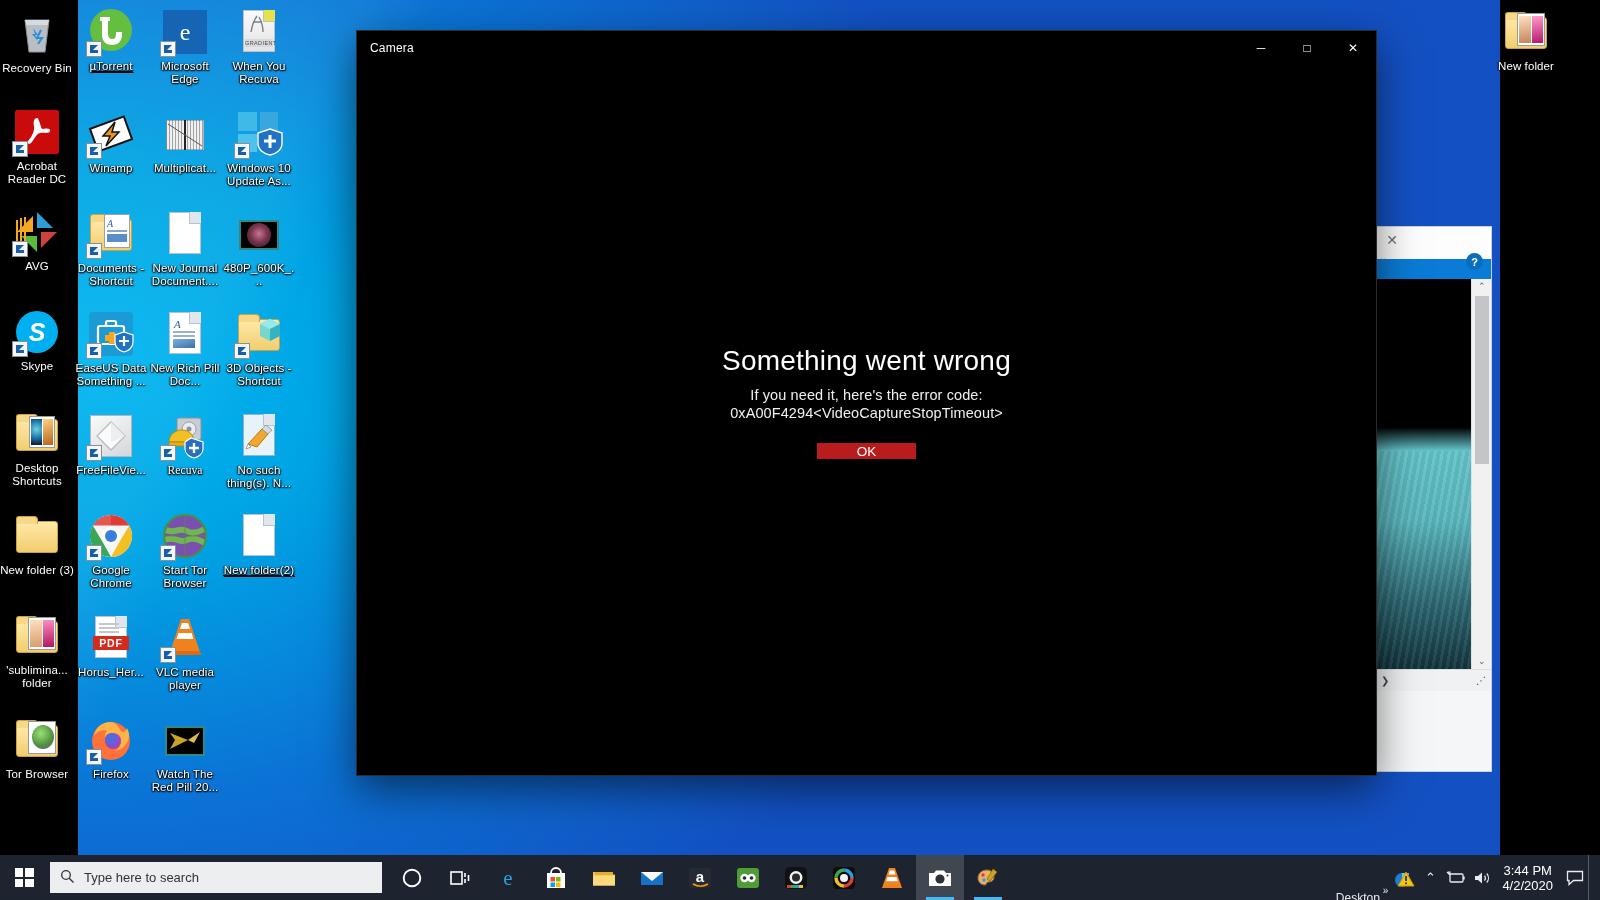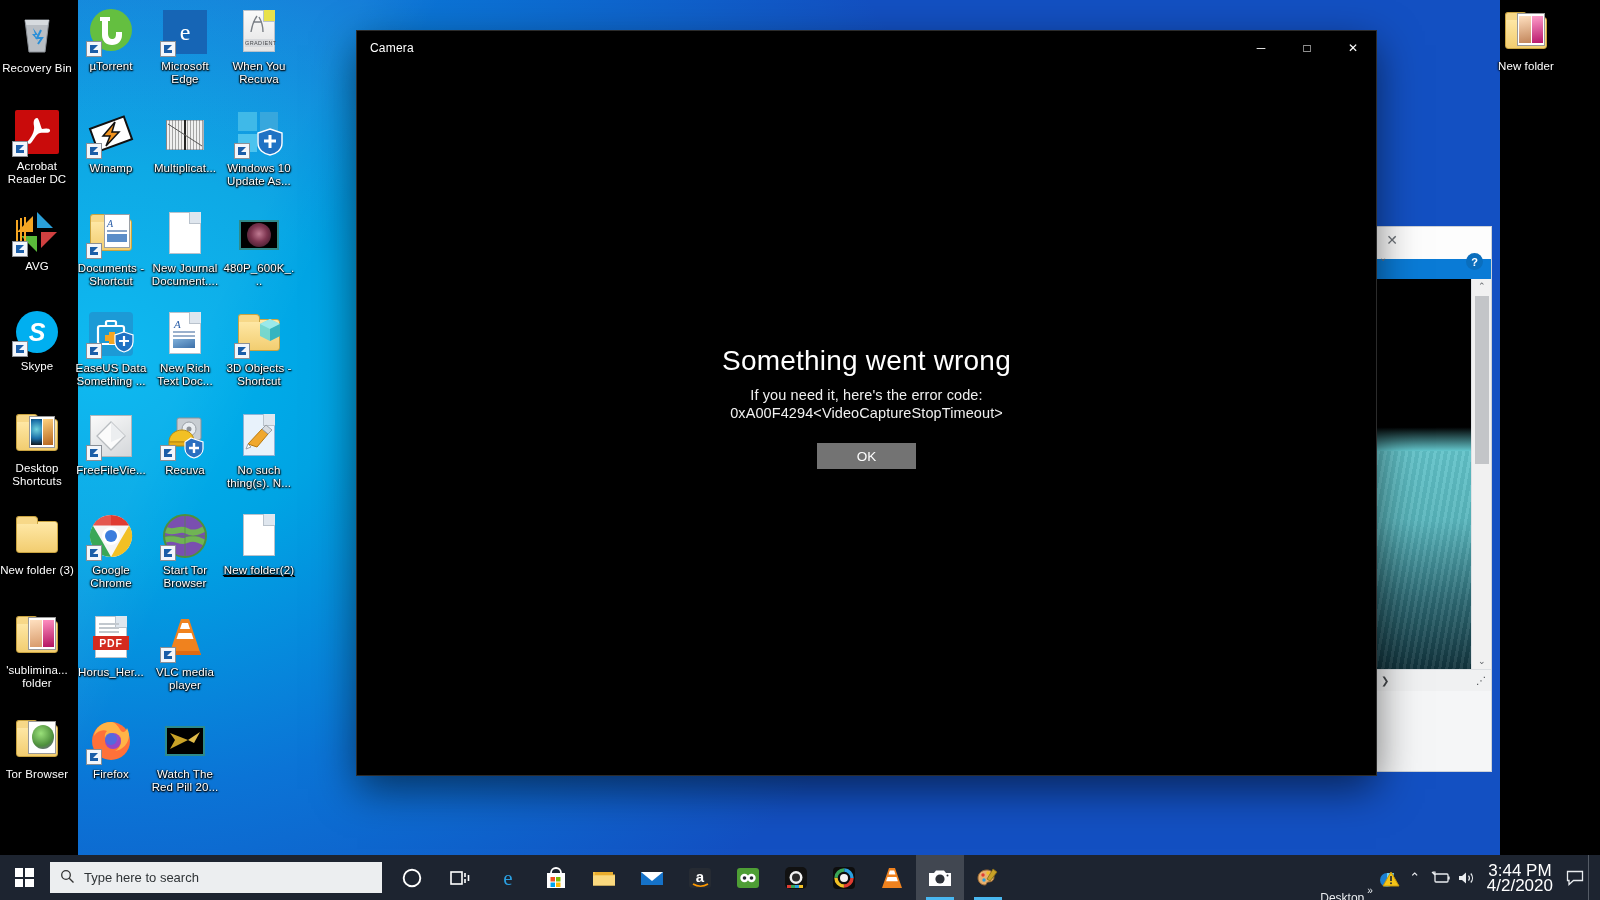--- a/index.html
+++ b/index.html
@@ -111,21 +111,21 @@
     justify-content: flex-start; padding-top: 280px;
   }
   #error-title {
     font-size: 28px; font-weight: 300; color: #fff; letter-spacing: .2px;
   }
   #error-sub1, #error-sub2 {
     font-size: 14.5px; color: #f0f0f0; margin-top: 10px; letter-spacing: .1px;
   }
   #error-sub2 { margin-top: 2px; }
   #error-ok {
-    margin-top: 22px; width: 99px; height: 26px; background: #737373;
+    margin-top: 22px; width: 99px; height: 16px; background: #b91c1c;
     color: #fff; border: none; font-size: 13.5px;
     font-family: "Liberation Sans", sans-serif; cursor: pointer;
   }
 
   
   #paint-window {
     position: absolute; left: 1376px; top: 226px; width: 116px; height: 546px;
     background: #f5f6f7; border: 1px solid #cdd2d8; overflow: hidden; z-index: 30;
   }
   #paint-topbar { height: 32px; background: #fdfdfd; position: relative; }
@@ -217,21 +217,21 @@
     font-size: 12px; color: #e9ecef; padding: 0 4px; position: relative;
   }
   #show-desktop-chev {
     font-size: 10px; color: #e9ecef; position: relative; top: -6px; left: -1px;
   }
   .tray-icon {
     width: 26px; height: 45px; display: flex; align-items: center; justify-content: center;
     color: #e9ecef; font-size: 13px;
   }
   #clock {
-    color: #fff; font-size: 17px; line-height: 15px; text-align: center;
+    color: #fff; font-size: 13px; line-height: 15px; text-align: center;
     padding: 0 9px 0 7px;
   }
   #notif-icon {
     width: 26px; height: 45px; display: flex; align-items: center; justify-content: center;
   }
   #show-desktop-bar {
     width: 8px; height: 45px; border-left: 1px solid #555c66;
   }
 </style>
 </head>
@@ -325,21 +325,21 @@
   <div class="icon-cell" style="left:0px; top:716px;">
     <div class="icon-art">
       <span class="folder"></span>
       <span style="position:absolute;left:15px;top:5px;width:28px;height:33px;background:#fff;border:1px solid #999;"></span>
       <span style="position:absolute;left:19px;top:9px;width:22px;height:24px;border-radius:50%;
         background:radial-gradient(circle at 40% 35%, #9ae07a, #4e8f3c 60%, #7b4fa8 100%);"></span>
     </div>
     <div class="icon-label">Tor Browser</div>
   </div>
 
-  <div class="icon-cell" style="left:74px; top:8px;">
+  <div class="icon-cell" style="left:74px; top:8px;text-decoration:underline;">
     <div class="icon-art">
       <svg width="48" height="48" viewBox="0 0 48 48">
         <circle cx="24" cy="22" r="21" fill="#64bf40"></circle>
         <path d="M15 13 h6 v13 c0 3 2 5 4 5 c3 0 4 -2 4 -5 v-2 h6 v3 c0 6 -4 10 -10 10 c-6 0 -10 -4 -10 -10 z" fill="#fff"></path>
         <rect x="13" y="9" width="10" height="4" fill="#fff"></rect>
       </svg>
       <span class="shortcut-arrow"></span>
     </div>
     <div class="icon-label">µTorrent</div>
   </div>
@@ -463,21 +463,21 @@
   <div class="icon-cell" style="left:148px; top:310px;">
     <div class="icon-art">
       <span class="doc"></span>
       <span style="position:absolute;left:13px;top:8px;font-size:11px;color:#2a5ea8;
         font-family:'Liberation Serif',serif;font-style:italic;">A</span>
       <span style="position:absolute;left:12px;top:21px;width:22px;height:1.5px;background:#9ab0cc;"></span>
       <span style="position:absolute;left:12px;top:25px;width:22px;height:1.5px;background:#9ab0cc;"></span>
       <span style="position:absolute;left:12px;top:29px;width:22px;height:9px;
         background:linear-gradient(160deg,#7fb0da,#3c6fa8);"></span>
     </div>
-    <div class="icon-label">New Rich Text Doc...</div>
+    <div class="icon-label">New Rich Pill Doc...</div>
   </div>
 
   <div class="icon-cell" style="left:222px; top:310px;">
     <div class="icon-art">
       <span class="folder"></span>
       <svg width="24" height="24" viewBox="0 0 24 24" style="position:absolute;right:1px;top:8px;">
         <path d="M12 1 L22 6 v12 L12 23 L2 18 V6 z" fill="#5fd6d8" opacity=".85"></path>
         <path d="M12 1 L22 6 L12 11 L2 6 z" fill="#9ae9ea"></path>
         <path d="M12 11 L22 6 v12 L12 23 z" fill="#35b4c0"></path>
       </svg>
@@ -492,21 +492,21 @@
         background:linear-gradient(150deg,#fafafa,#d4d7da);border:1px solid #b3b7bb;"></span>
       <svg width="42" height="42" viewBox="0 0 42 42" style="position:absolute;left:3px;top:3px;">
         <path d="M21 7 L35 21 L21 35 L7 21 Z" fill="#fbfbfb" stroke="#b8bcc0" stroke-width="1.3"></path>
         <path d="M21 7 L35 21 L21 27 Z" fill="#eceef0"></path>
       </svg>
       <span class="shortcut-arrow"></span>
     </div>
     <div class="icon-label">FreeFileVie...</div>
   </div>
 
-  <div class="icon-cell" style="left:148px; top:412px;">
+  <div class="icon-cell" style="left:148px; top:412px;font-family:Liberation Serif, serif;">
     <div class="icon-art">
       <svg width="48" height="48" viewBox="0 0 48 48">
         <rect x="16" y="6" width="24" height="22" rx="2" fill="#c8cdd2" stroke="#8d9298"></rect>
         <circle cx="28" cy="17" r="7" fill="#e9edf1" stroke="#9aa0a6"></circle>
         <circle cx="28" cy="17" r="2.5" fill="#8d9298"></circle>
         <path d="M8 30 c0 -8 7 -12 13 -12 c6 0 12 4 12 12 z" fill="#f2c024" stroke="#b8890e"></path>
         <path d="M8 30 h26 v4 H8 z" fill="#e6ae18" stroke="#b8890e"></path>
         <path d="M30 26 L42 30 v7 c0 5 -5 8 -9 9 c-4 -1 -9 -4 -9 -9 v-7 z" fill="#2a6fc0" stroke="#fff" stroke-width="1.2"></path>
         <path d="M33 31 v10 M28 36 h10" stroke="#fff" stroke-width="2.4"></path>
       </svg>

